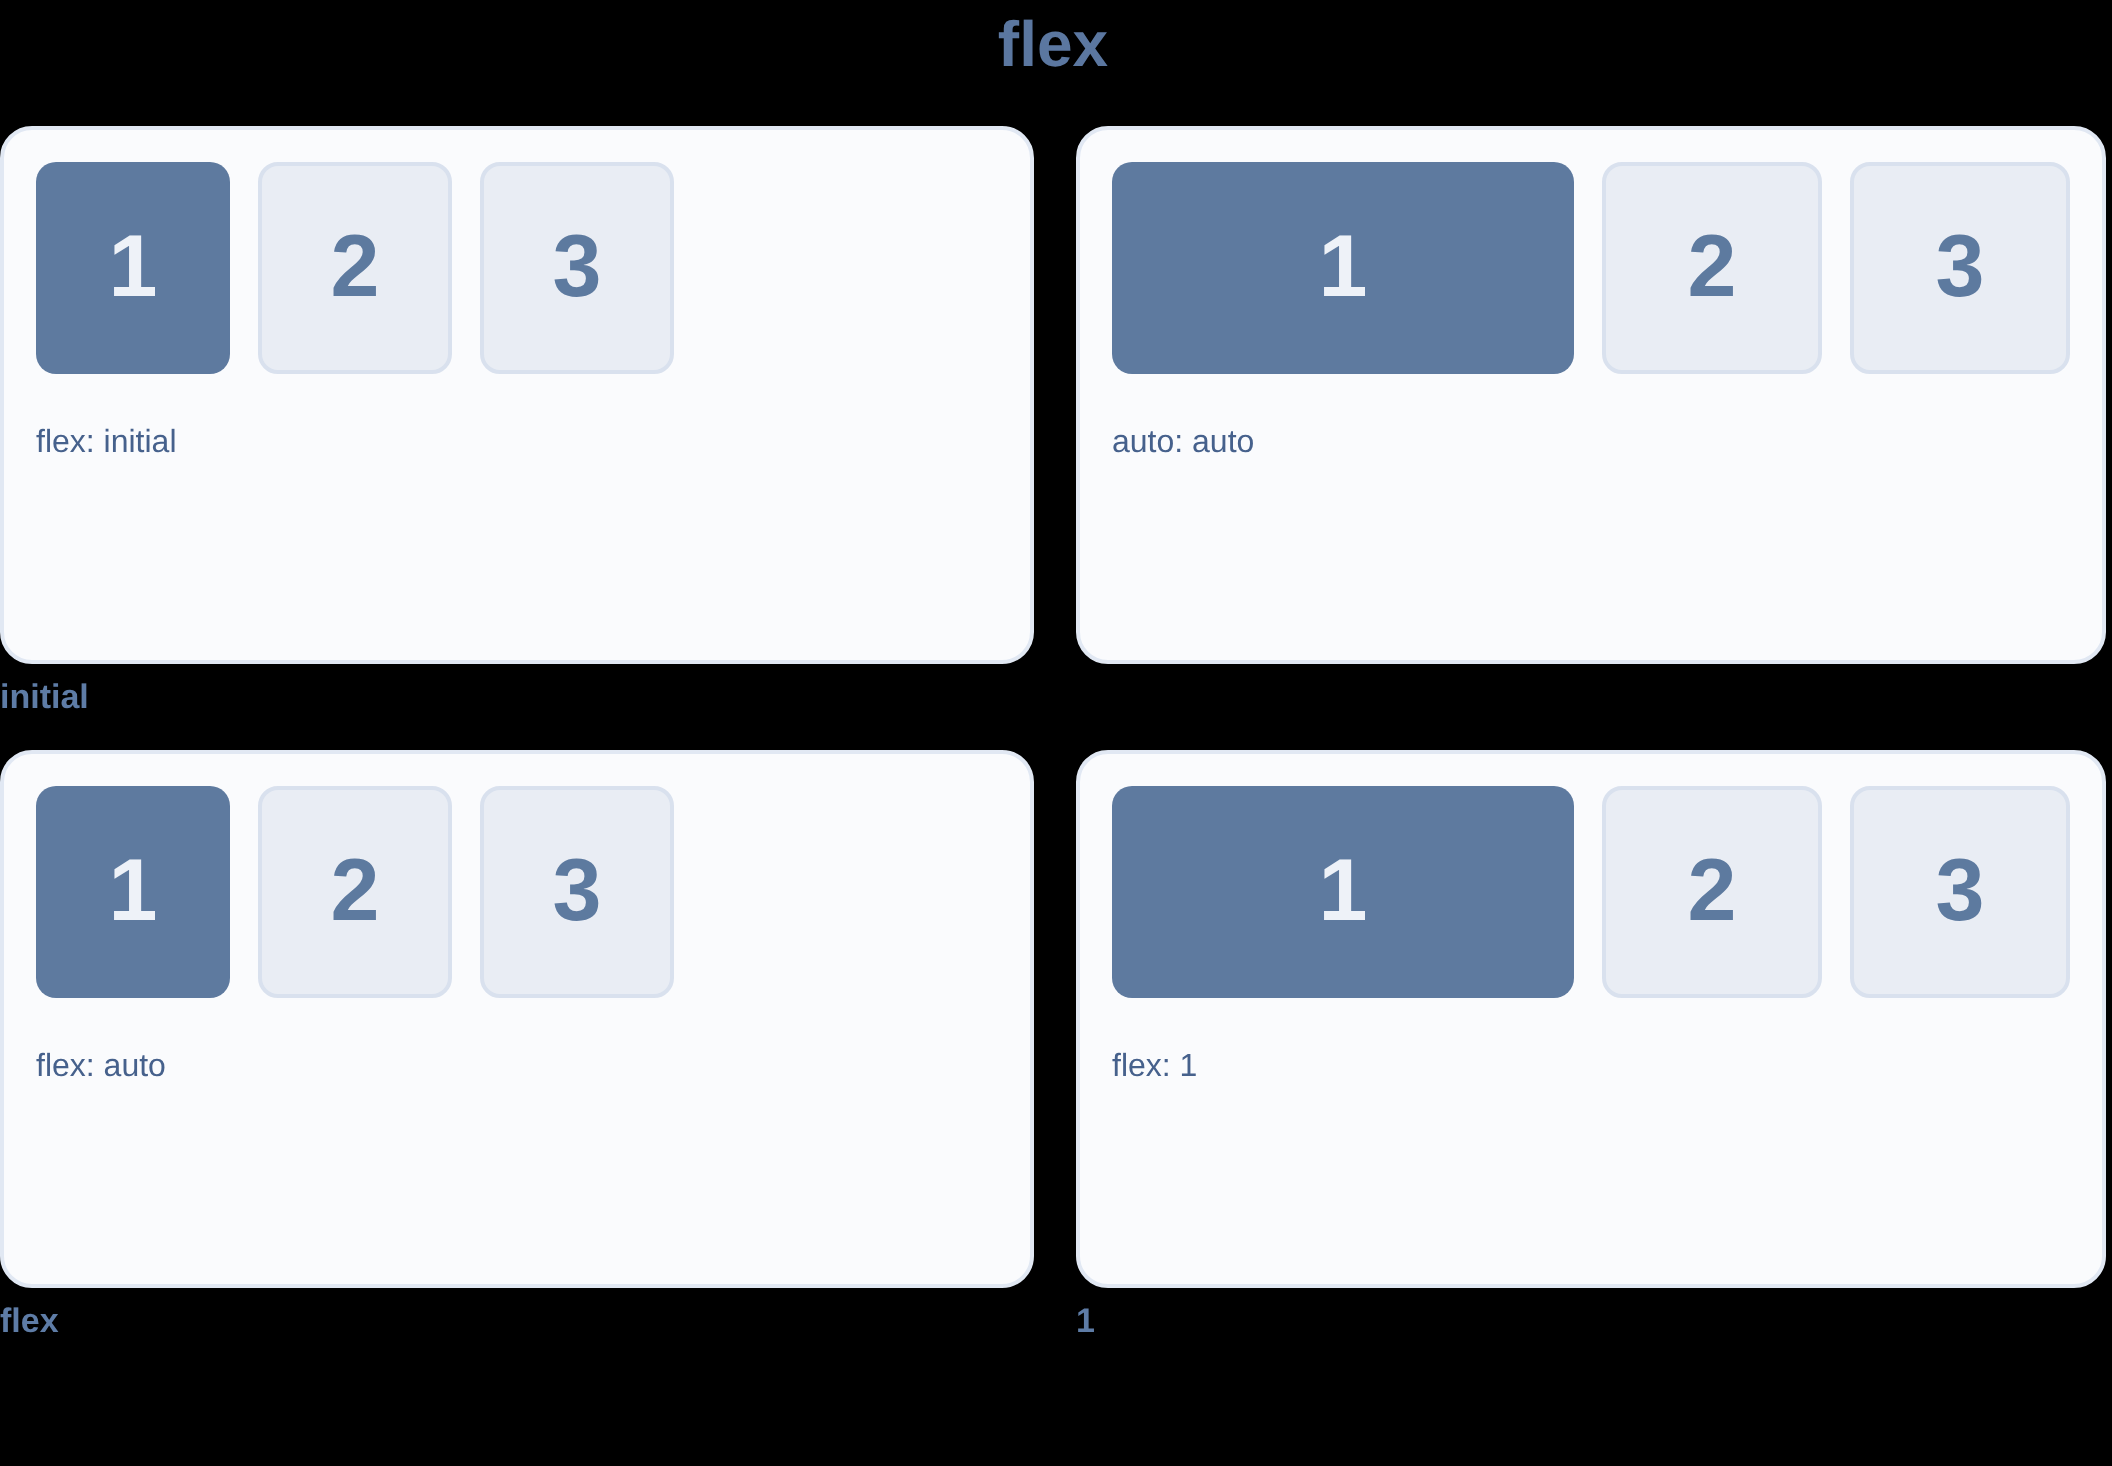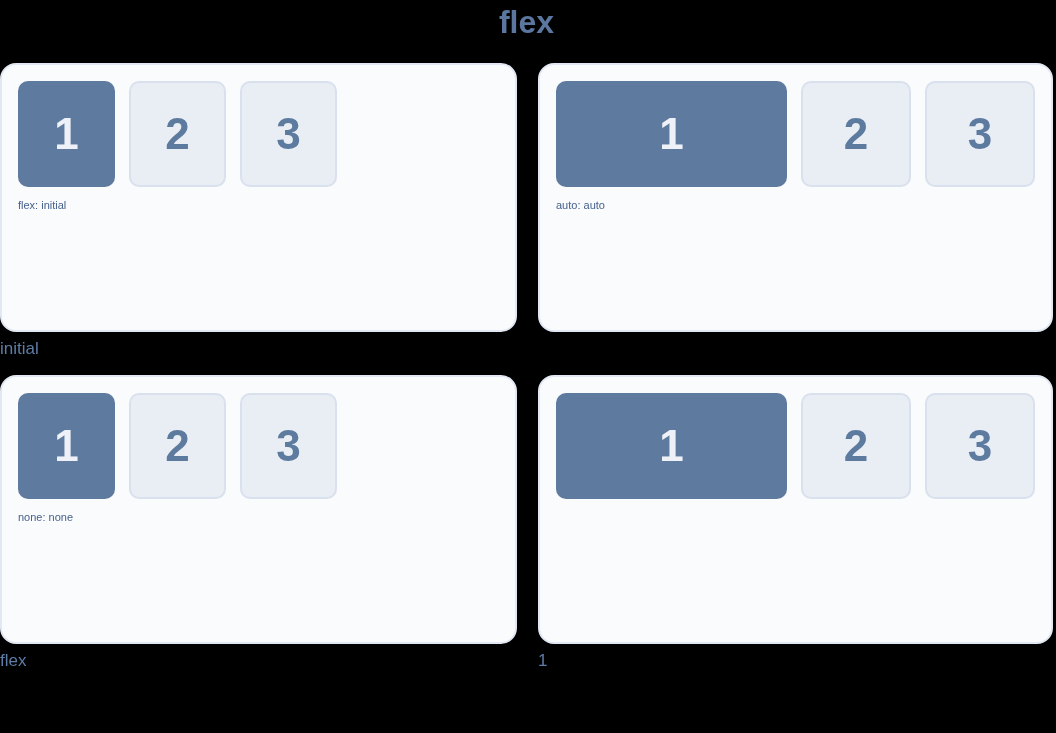--- a/index.html
+++ b/index.html
@@ -65,29 +65,29 @@
     color: var(--box-primary-text);
   }
   .box--light {
     background: var(--box-light);
     border: 2px solid var(--box-light-border);
     color: var(--box-light-text);
   }
   .panel--grow .box { width: 110px; }
   .panel--grow .box--primary { flex: 1 1 auto; width: auto; }
   .flex-label {
-    margin-top: 10px;
-    font-size: 11px;
+    margin-top: 27px;
+    font-size: 16px;
     line-height: 16px;
     color: var(--flex-label);
   }
   .caption {
     margin-top: 7px;
     font-size: 17px;
-    font-weight: 400;
+    font-weight: 700;
     line-height: 19px;
     color: var(--caption);
   }
 </style>
 </head>
 <body>
 
 <div class="page">
 
   <h1 class="page-title">flex</h1>
@@ -117,30 +117,31 @@
       </div>
     </div>
 
     <div class="demo">
       <div class="panel">
         <div class="boxes">
           <div class="box box--primary">1</div>
           <div class="box box--light">2</div>
           <div class="box box--light">3</div>
         </div>
-        <div class="flex-label">none: none</div>
+        <div class="flex-label">flex: auto</div>
       </div>
       <div class="caption">flex</div>
     </div>
 
     <div class="demo">
       <div class="panel panel--grow">
         <div class="boxes">
           <div class="box box--primary">1</div>
           <div class="box box--light">2</div>
           <div class="box box--light">3</div>
         </div>
+        <div class="flex-label">flex: 1</div>
       </div>
       <div class="caption">1</div>
     </div>
 
   </div>
 </div>
 
 </body></html>

